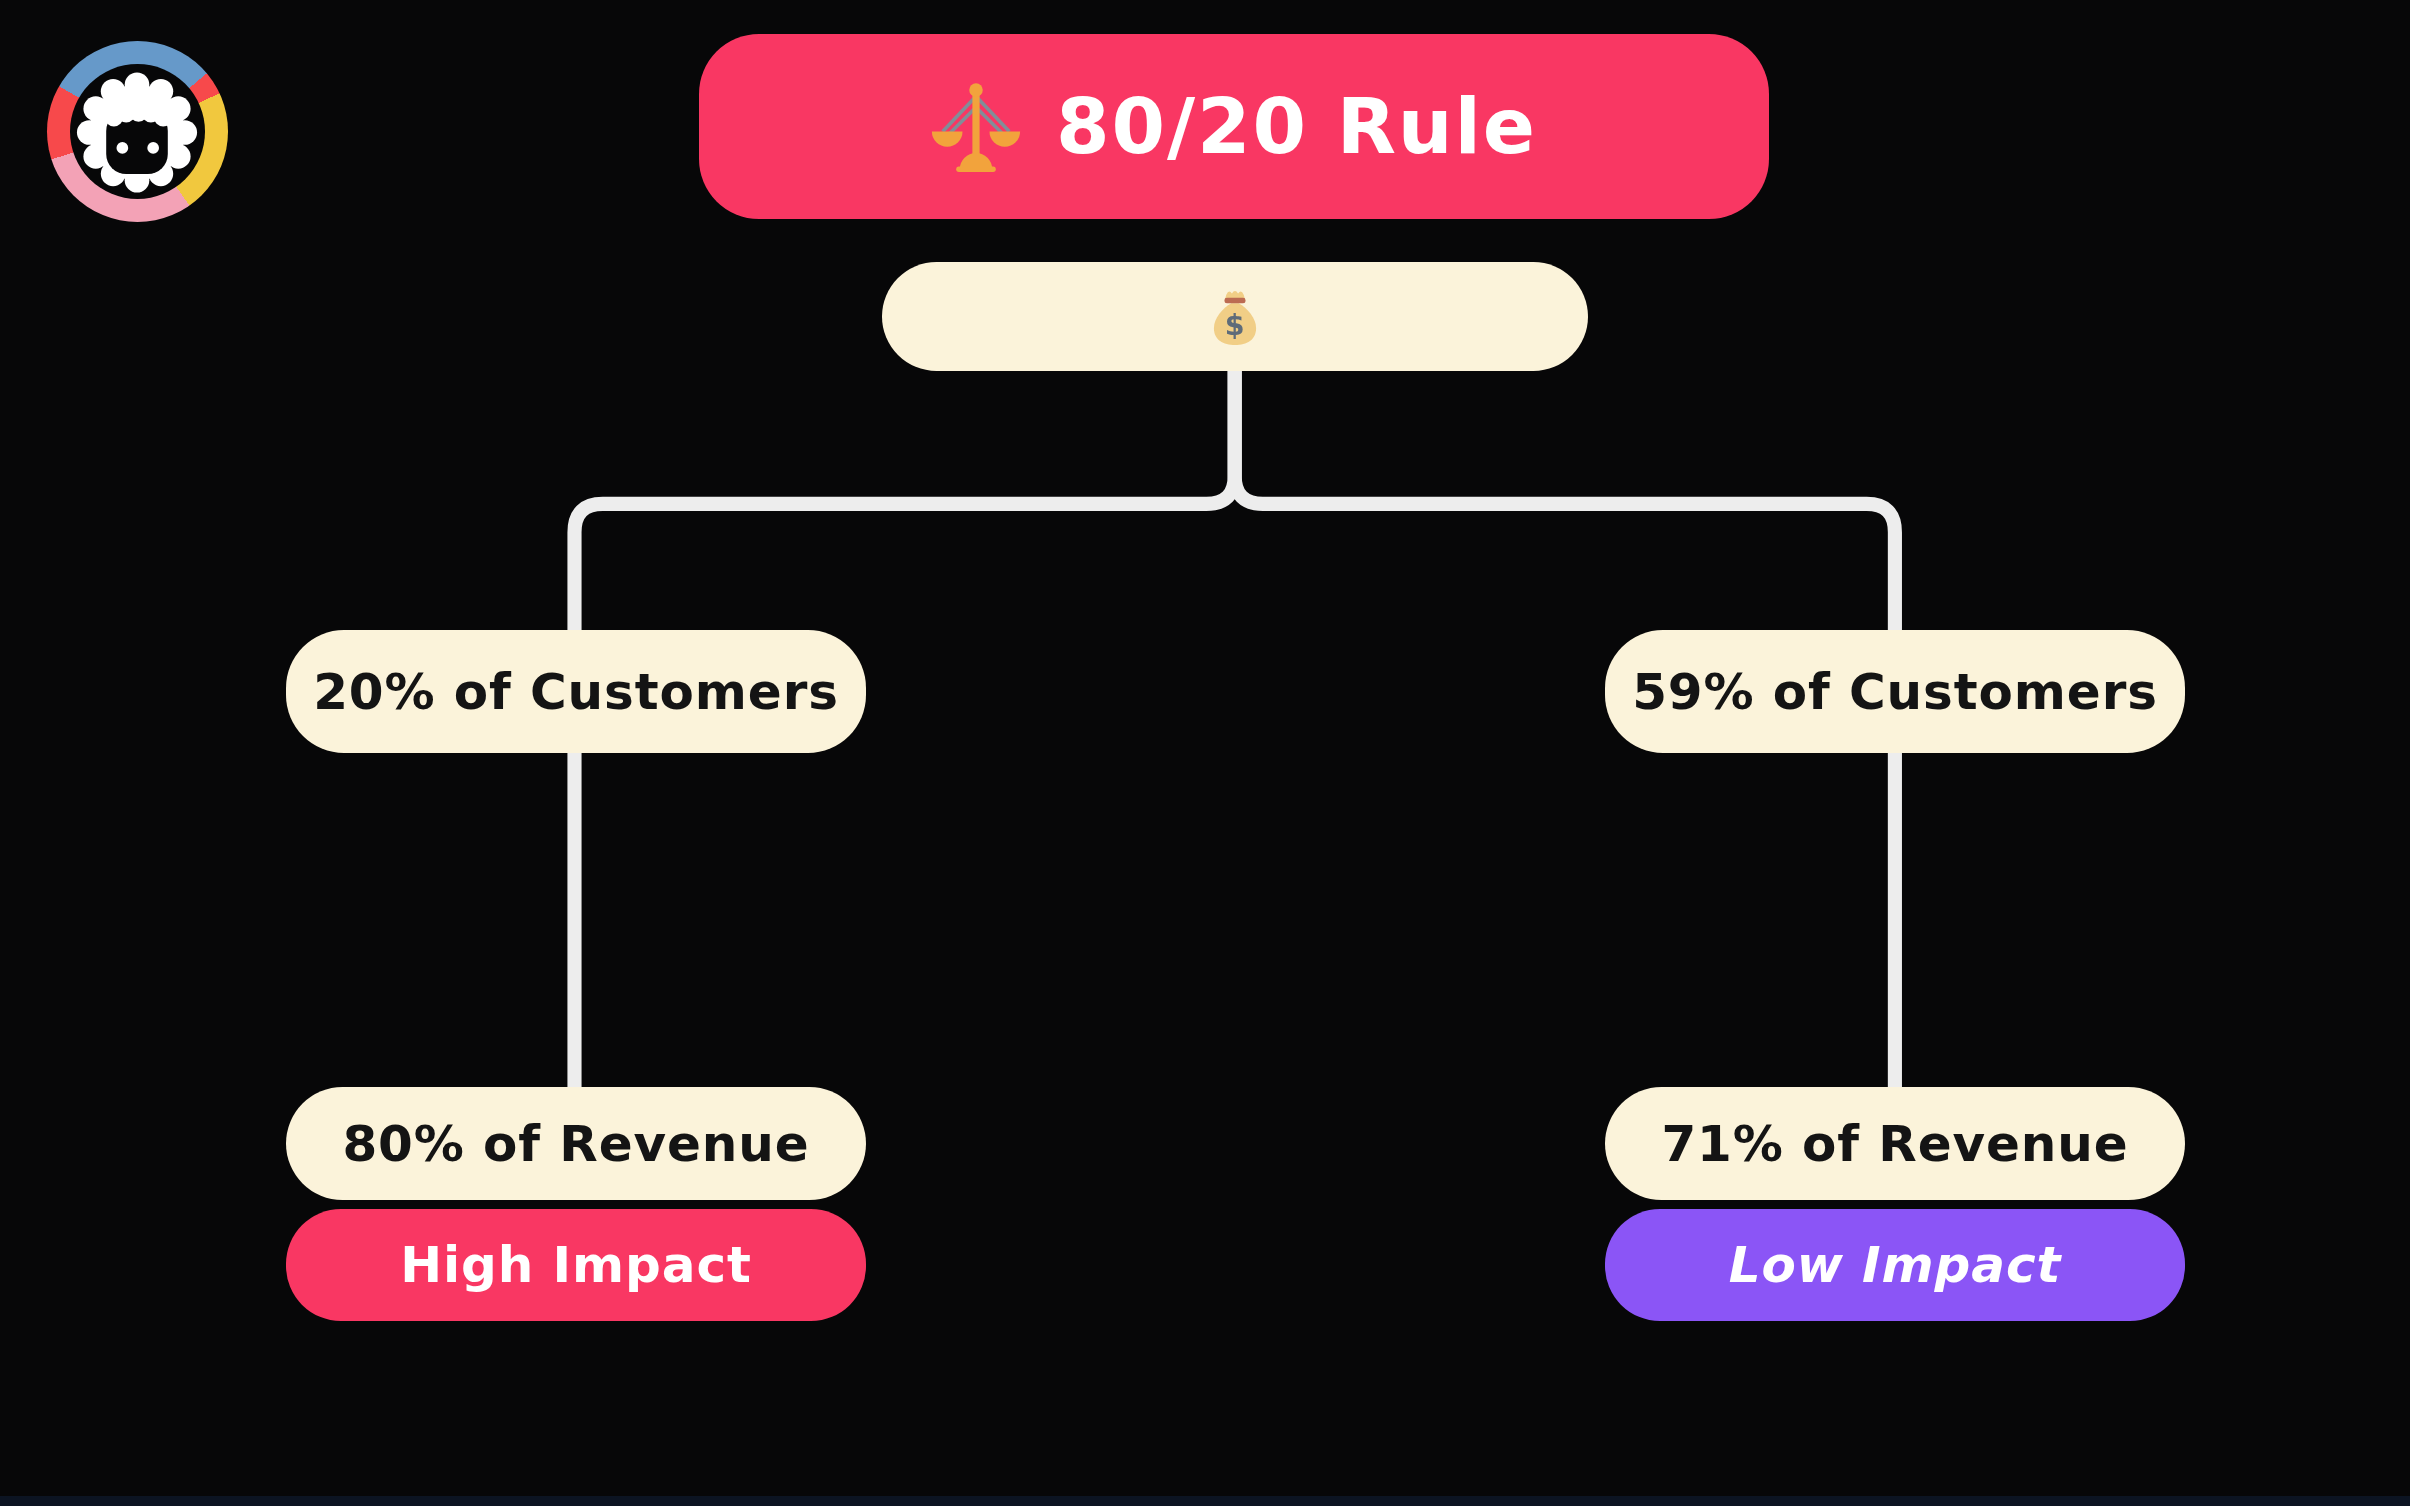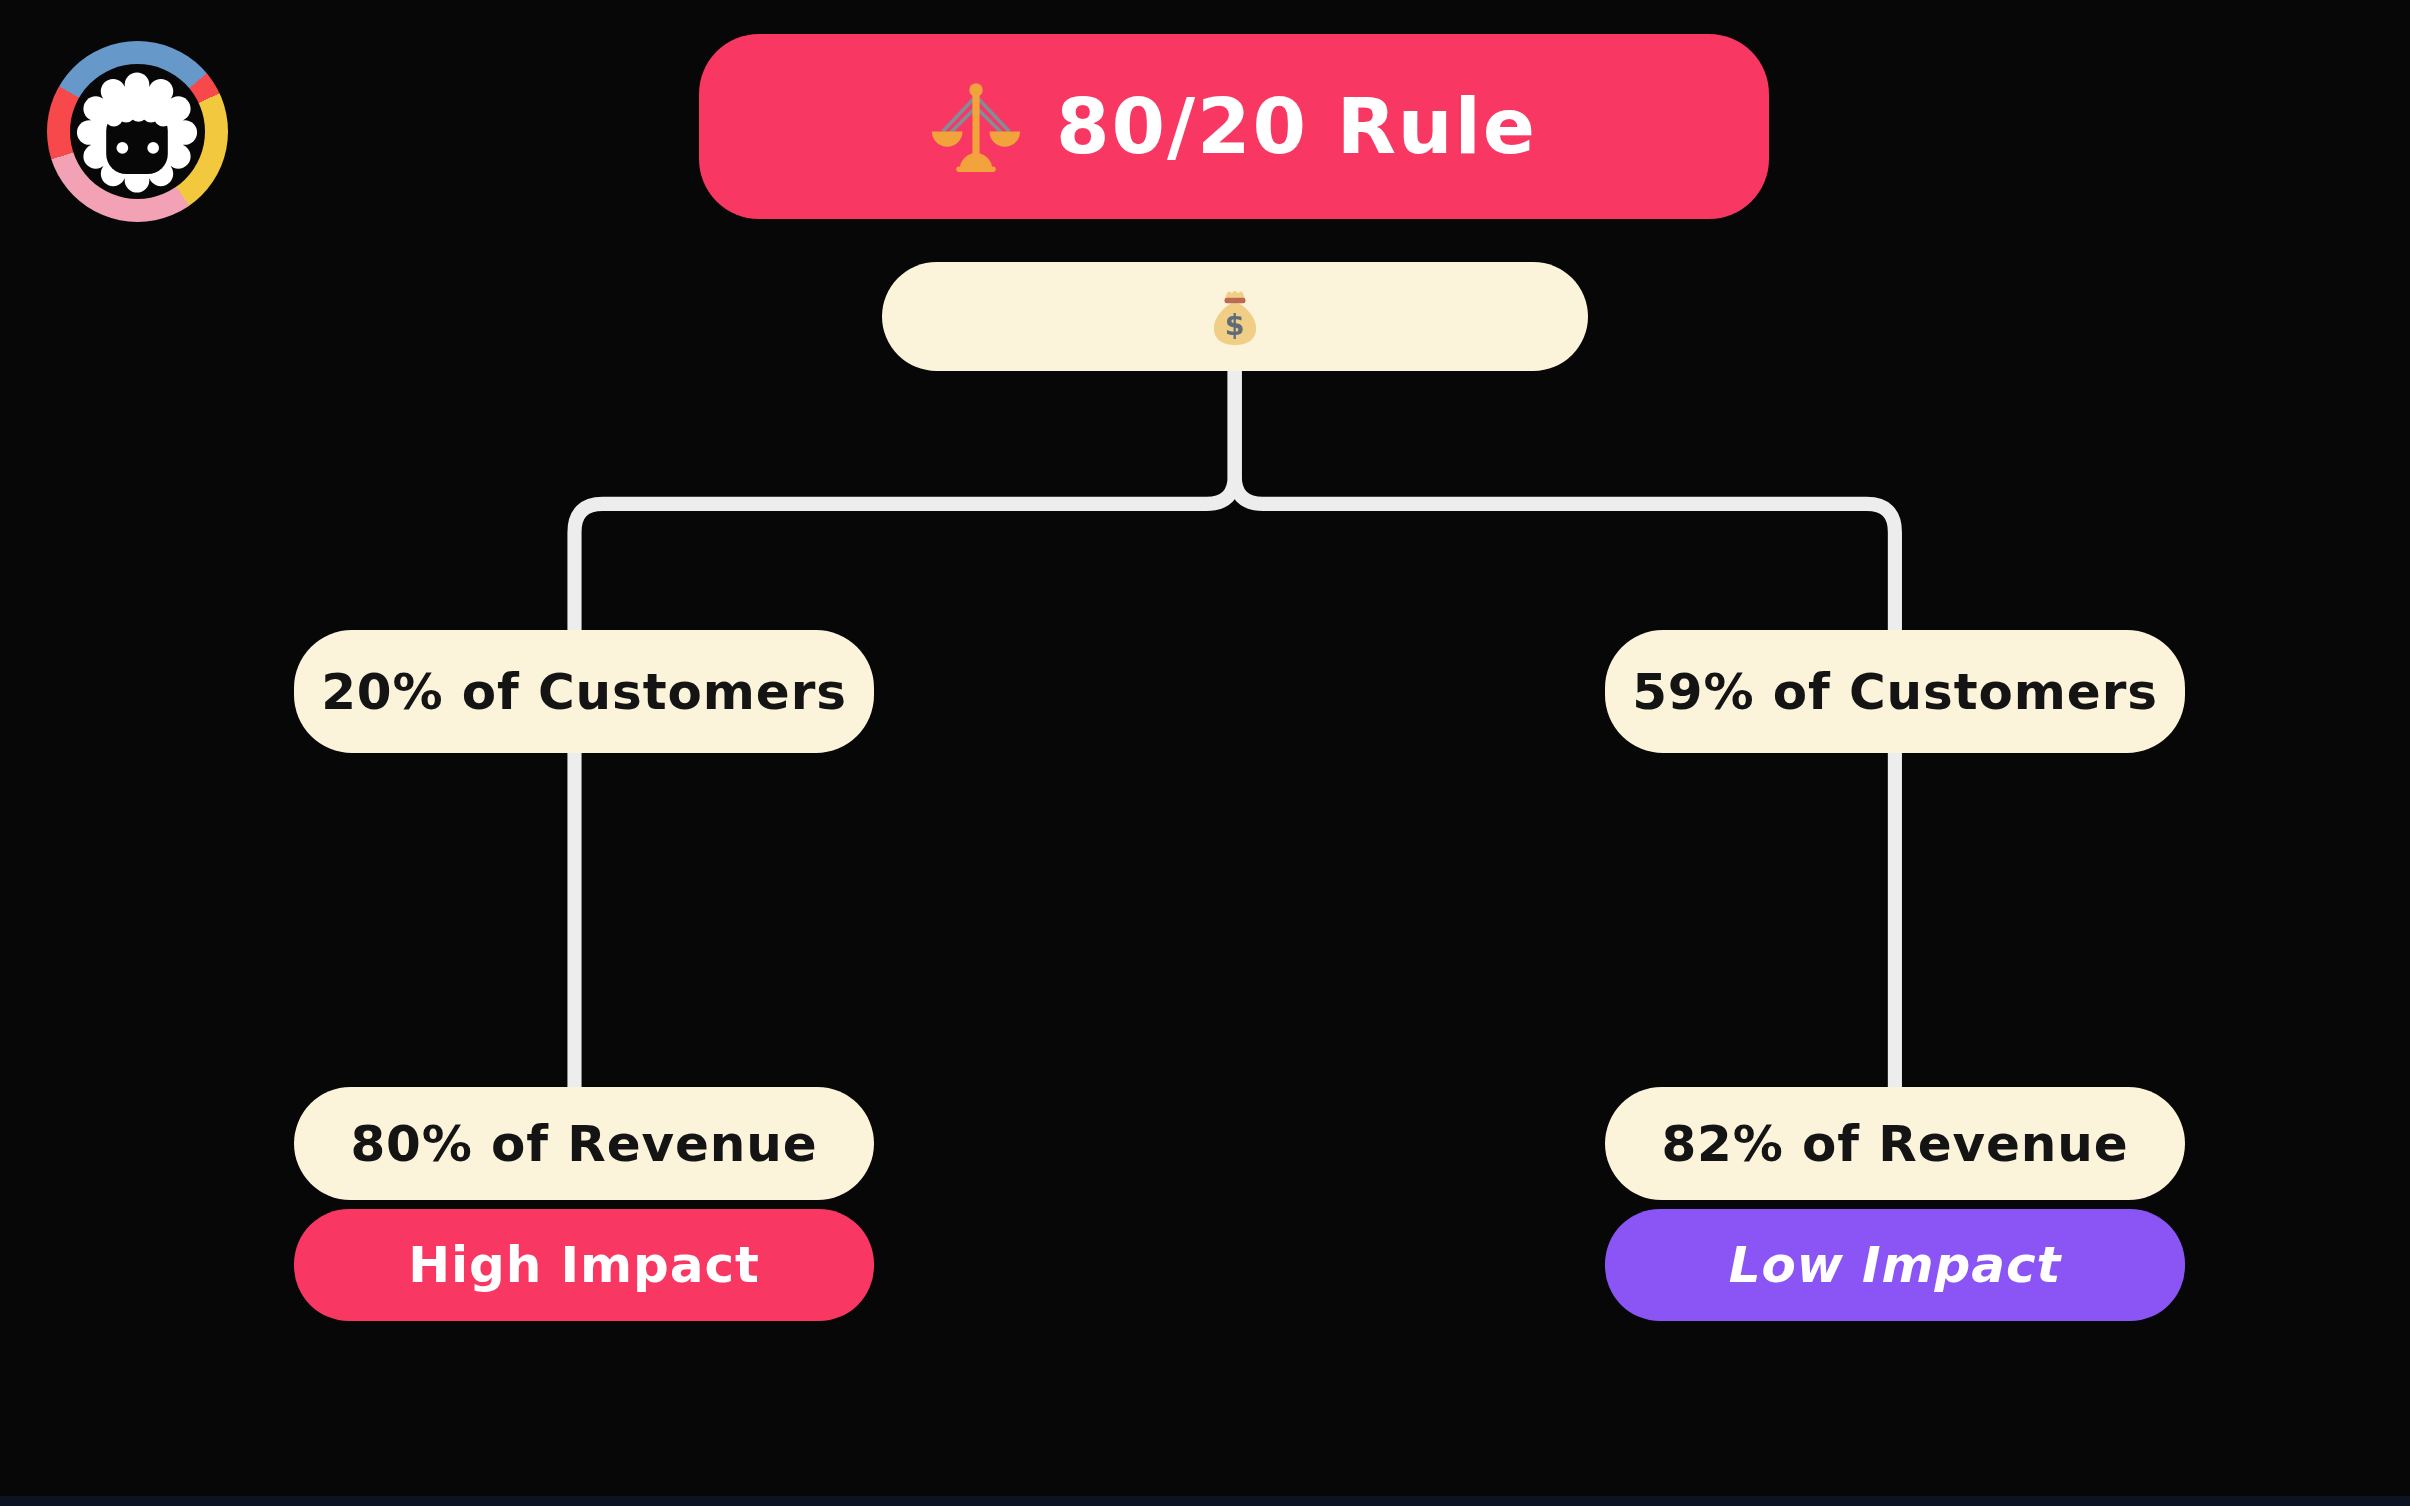--- a/index.html
+++ b/index.html
@@ -27,21 +27,21 @@
   }
   .node-pill{
     width:580px;height:123px;border-radius:58px;
     background:var(--cream,#FBF3DA);color:var(--ink,#141414);font-size:50px;
   }
   .rev-pill{width:580px;height:113px;top:1087px;justify-content:center;}
   .impact-pill{
     width:580px;height:112px;top:1209px;border-radius:55px;
     color:var(--white,#fff);font-size:50px;
   }
-  .col-left{left:294px;}
+  .col-left{left:286px;}
   .col-right{left:1605px;}
   .n-cust{top:630px;}
   .impact-high{background:var(--pink,#F93763);}
   .impact-low{background:var(--purple,#8B55F6);font-style:italic;}
 
   .logo{
     position:absolute;left:47px;top:41px;width:181px;height:181px;border-radius:50%;
     background:conic-gradient(from 0deg,
       var(--ring-blue,#6699C9) 0deg 50deg,
       var(--ring-red,#F7494B) 50deg 65deg,
@@ -144,21 +144,21 @@
     <span class="txt">80% of Revenue</span>
   </div>
   <div class="pill impact-pill impact-high col-left">
     <span class="txt">High Impact</span>
   </div>
 
   <div class="pill node-pill col-right n-cust">
     <span class="txt">59% of Customers</span>
   </div>
   <div class="pill node-pill rev-pill col-right">
-    <span class="txt">82% of Revenue</span>
+    <span class="txt">71% of Revenue</span>
   </div>
   <div class="pill impact-pill impact-low col-right">
     <span class="txt">Low Impact</span>
   </div>
 
   <div class="bottom-strip"></div>
 </div>
 
 
 </body></html>

